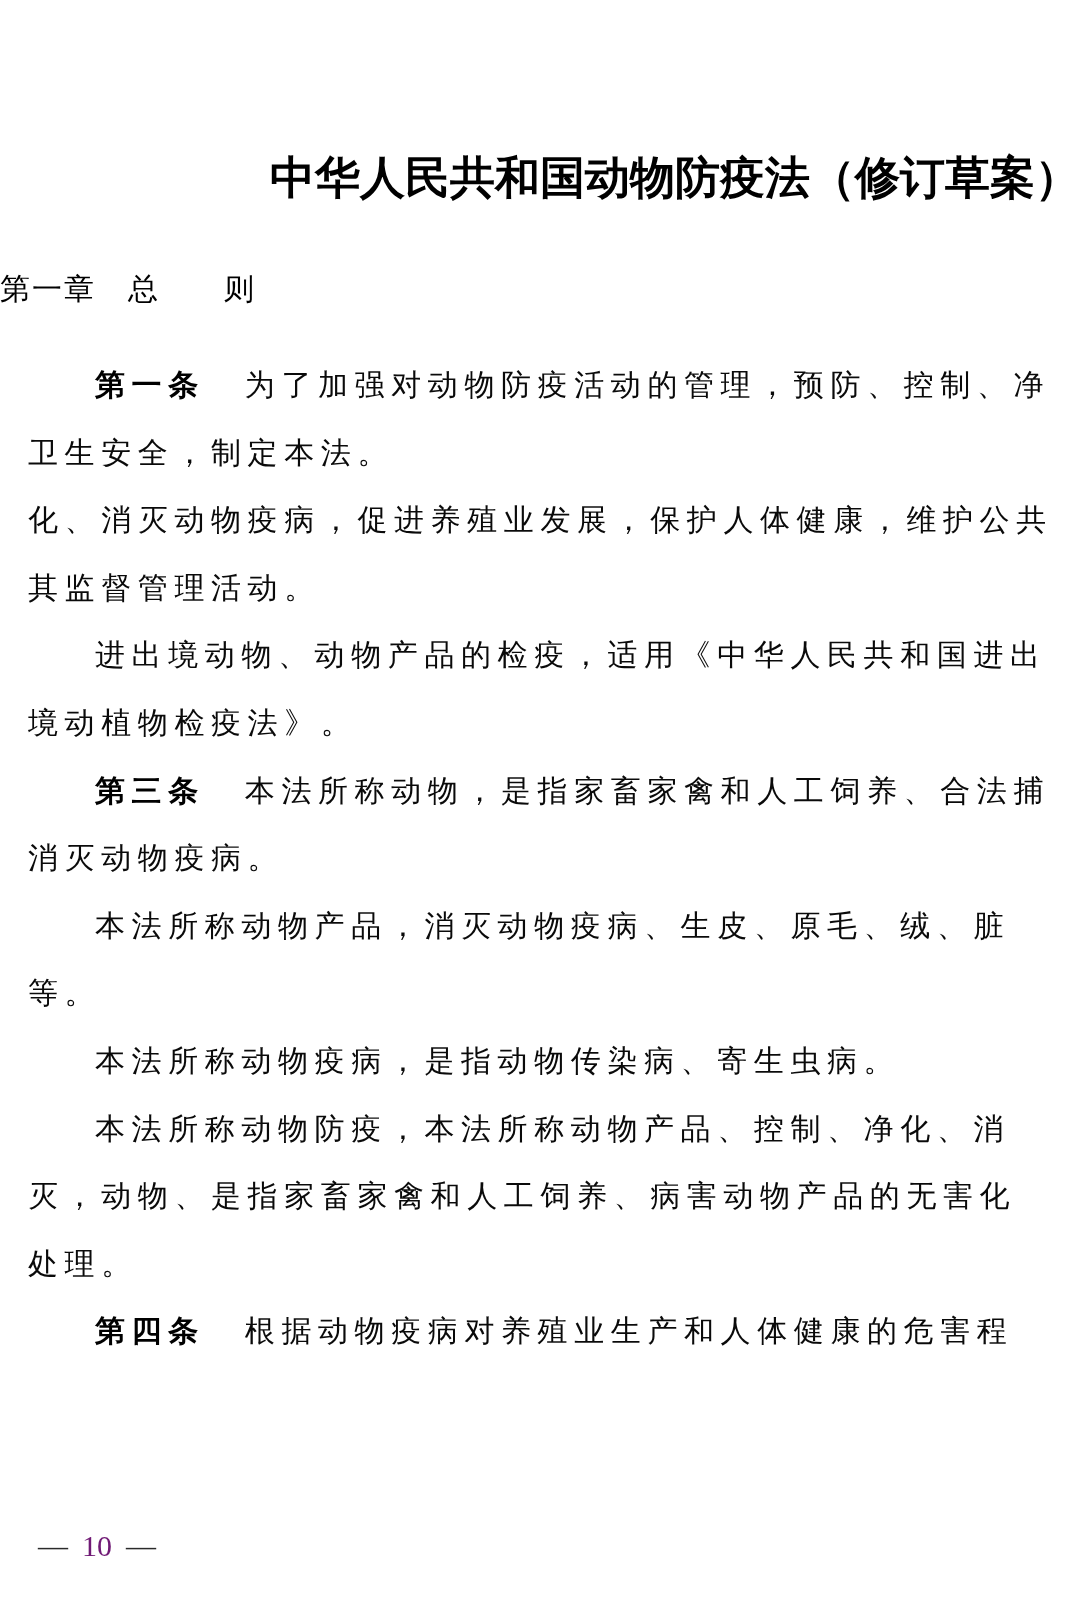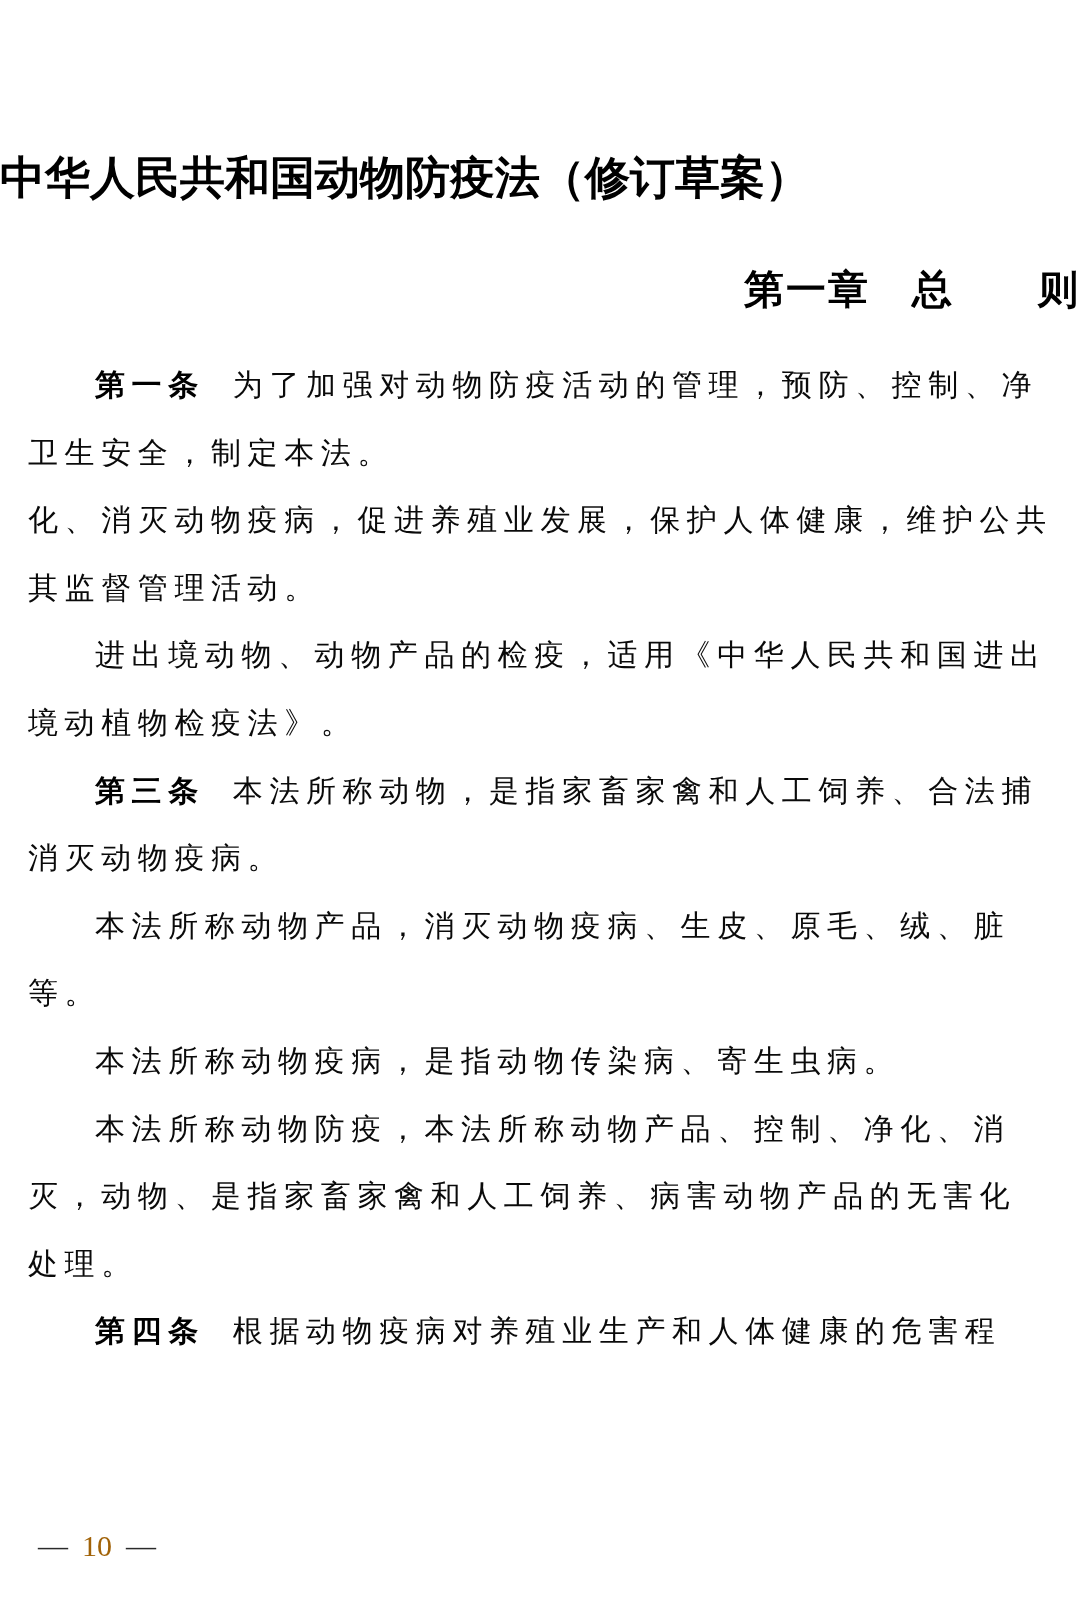--- a/index.html
+++ b/index.html
@@ -13,37 +13,37 @@
     height: 1597px;
     background: #ffffff;
     overflow: hidden;
     color: #000000;
   }
   .doc-title {
     position: absolute;
     top: 150px;
     left: 0;
     width: 100%;
-    text-align: left;
+    text-align: right;
     font-family: "Liberation Serif", "DejaVu Serif", serif;
     font-weight: bold;
     font-size: 45px;
     line-height: 56px;
     letter-spacing: 0;
     white-space: nowrap;
   }
   .chapter-heading {
     position: absolute;
     top: 270px;
     left: 0;
     width: 100%;
-    text-align: right;
+    text-align: left;
     font-family: "Liberation Sans", "DejaVu Sans", sans-serif;
-    font-weight: bold;
-    font-size: 40px;
+    font-weight: normal;
+    font-size: 30px;
     line-height: 38px;
     letter-spacing: 2px;
     white-space: nowrap;
   }
   .body-text {
     position: absolute;
     top: 351px;
     left: 28px;
     width: 1035px;
   }
@@ -56,35 +56,35 @@
     font-family: "Liberation Serif", "DejaVu Serif", serif;
     color: #0a0a0a;
   }
   .line.indent {
     text-indent: 67px;
   }
   .art-num {
     font-family: Liberation Serif, serif;
     font-weight: bold;
     color: #000000;
-    margin-right: 28px;
+    margin-right: 40px;
   }
   .page-footer {
     position: absolute;
     left: 38px;
     top: 1528px;
     font-family: "Liberation Serif", "DejaVu Serif", serif;
     font-size: 30px;
     line-height: 36px;
     color: #2a2a2a;
     white-space: nowrap;
   }
   .page-footer .num {
     margin: 0 14px;
-    color: #a16207;
+    color: #701a75;
   }
 </style>
 </head>
 <body>
 
 <div class="page">
 
   <div class="doc-title">中华人民共和国动物防疫法（修订草案）</div>
 
   <div class="chapter-heading">第一章　总　　则</div>

